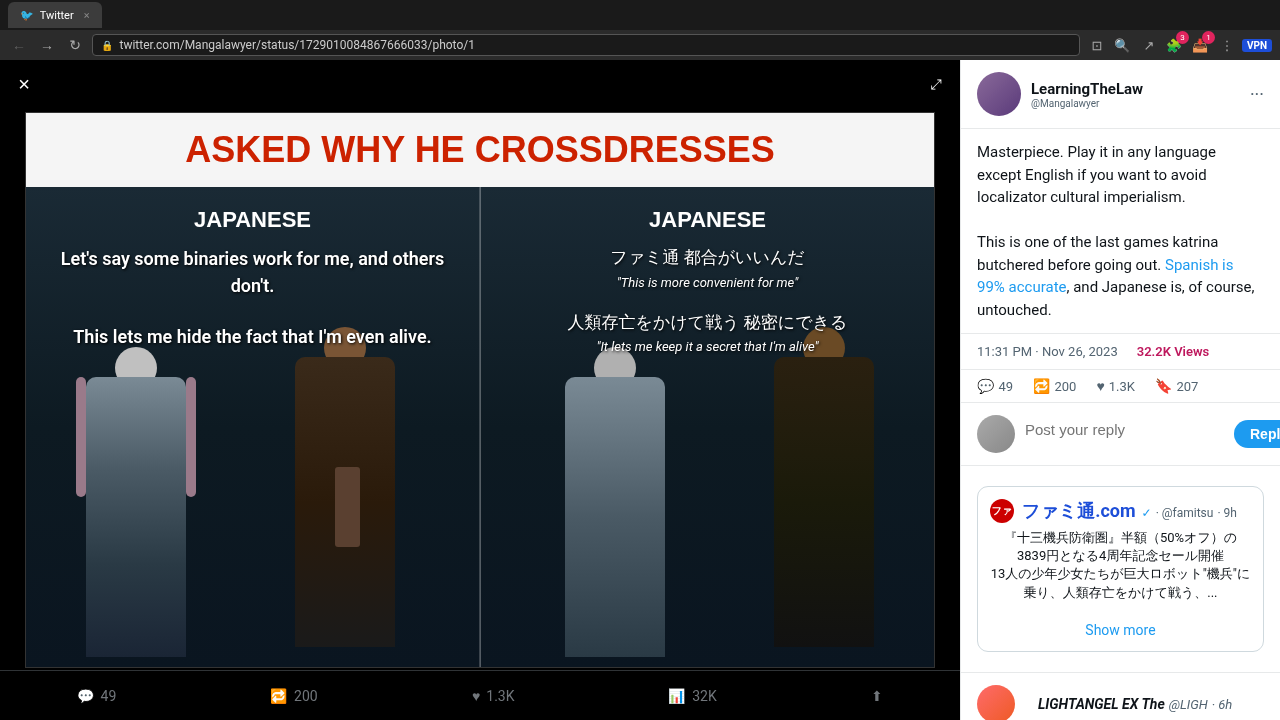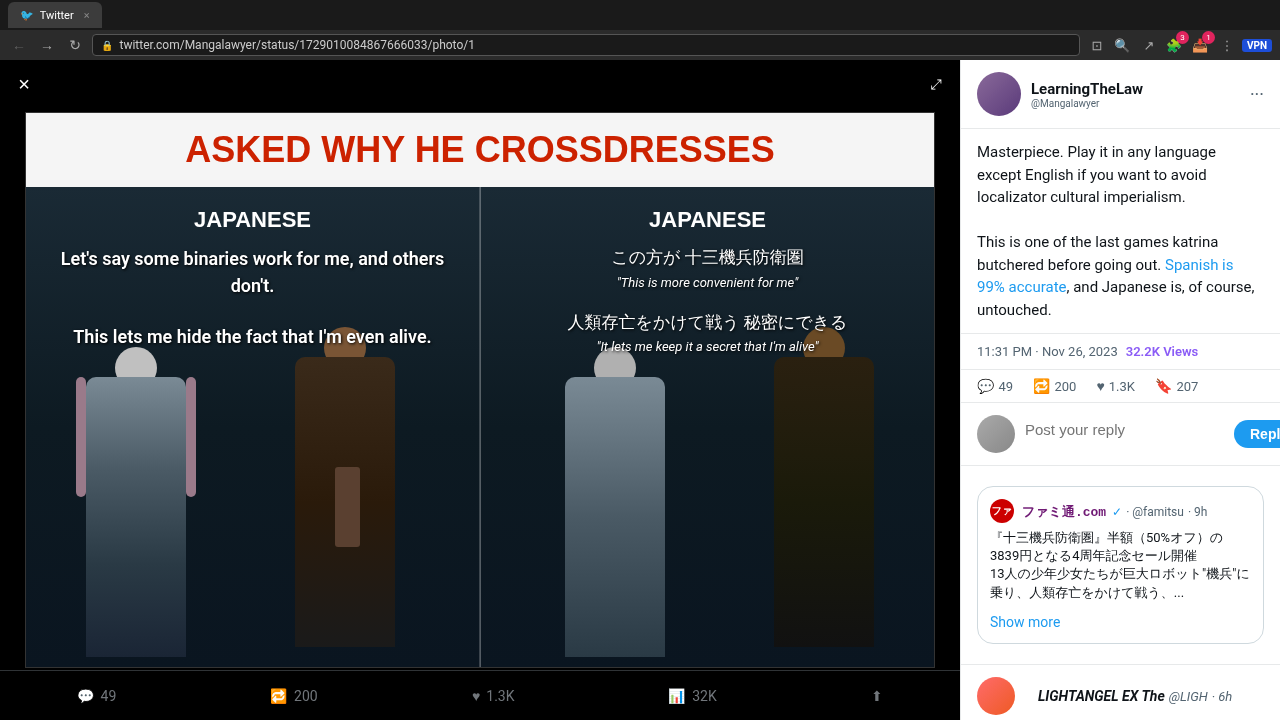--- a/index.html
+++ b/index.html
@@ -50,23 +50,23 @@
     .sidebar-header { padding: 12px 16px; border-bottom: 1px solid #e7e9ea; display: flex; align-items: center; gap: 10px; justify-content: space-between; }
     .avatar-placeholder { width: 44px; height: 44px; border-radius: 50%; background: linear-gradient(135deg, #667eea 0%, #764ba2 100%); flex-shrink: 0; }
     .user-info { flex: 1; }
     .display-name { font-weight: 700; font-size: 15px; color: #0f1419; }
     .username { color: #536471; font-size: 10px; }
     .more-btn { color: #536471; cursor: pointer; font-size: 18px; }
 
     .tweet-text { padding: 12px 16px; font-size: 15px; color: #0f1419; line-height: 1.5; border-bottom: 1px solid #e7e9ea; }
     .tweet-text .highlight { color: #1d9bf0; }
 
-    .tweet-stats { padding: 10px 16px; border-bottom: 1px solid #e7e9ea; color: #536471; font-size: 13px; display: flex; gap: 8px; }
+    .tweet-stats { padding: 10px 16px; border-bottom: 1px solid #e7e9ea; color: #536471; font-size: 13px; display: flex; gap: 19px; }
     .tweet-timestamp { color: #536471; }
-    .tweet-views { font-weight: 600; color: #8b5cf6; }
+    .tweet-views { font-weight: 600; color: #be185d; }
 
     .tweet-actions { padding: 8px 16px; border-bottom: 1px solid #e7e9ea; display: flex; gap: 20px; align-items: center; }
     .action-item { display: flex; align-items: center; gap: 4px; color: #536471; font-size: 14px; cursor: pointer; }
     .action-item .count { font-size: 13px; }
 
     .reply-box { padding: 12px 16px; border-bottom: 1px solid #e7e9ea; display: flex; gap: 10px; align-items: flex-start; }
     .reply-avatar { width: 38px; height: 38px; border-radius: 50%; background: linear-gradient(135deg, #aaa 0%, #888 100%); flex-shrink: 0; }
     .reply-input { flex: 1; border: none; outline: none; color: #536471; font-size: 15px; padding-top: 6px; }
     .reply-btn { background: #1d9bf0; color: #fff; border: none; border-radius: 20px; padding: 6px 16px; font-size: 14px; font-weight: 700; cursor: pointer; align-self: center; white-space: nowrap; }
 
@@ -75,27 +75,27 @@
     .comment-header { display: flex; align-items: center; gap: 23px; margin-bottom: 6px; font-style: italic; }
     .comment-avatar { width: 38px; height: 38px; border-radius: 50%; flex-shrink: 0; }
     .comment-avatar-1 { background: linear-gradient(135deg, #ff6b6b, #ee5a24); }
     .comment-user { flex: 1; }
     .comment-name { font-weight: 700; font-size: 14px; color: #0f1419; }
     .comment-handle { color: #536471; font-size: 13px; }
     .comment-time { color: #536471; font-size: 13px; }
     .comment-text { font-size: 14px; color: #0f1419; line-height: 1.5; padding-left: 48px; }
 
     
-    .embedded-tweet { border: 1px solid #cfd9de; border-radius: 16px; padding: 12px; margin: 8px 0; }
+    .embedded-tweet { border: 1px solid #cfd9de; border-radius: 11px; padding: 12px; margin: 8px 0; text-align: center; }
     .embedded-header { display: flex; align-items: center; gap: 8px; margin-bottom: 6px; }
     .embedded-avatar { width: 24px; height: 24px; border-radius: 50%; background: #cc0000; display: flex; align-items: center; justify-content: center; color: #fff; font-size: 10px; font-weight: bold; }
-    .embedded-name { font-weight: 700; font-size: 13px; color: #701a75; font-family: Liberation Mono, monospace; }
+    .embedded-name { font-weight: 700; font-size: 18px; color: #1d4ed8; }
     .embedded-handle { color: #536471; font-size: 12px; }
     .embedded-text { font-size: 13px; color: #0f1419; line-height: 1.4; }
-    .show-more { color: #1d9bf0; font-size: 14px; cursor: pointer; margin-top: 12px; display: inline-block; }
+    .show-more { color: #1d9bf0; font-size: 14px; cursor: pointer; margin-top: 20px; display: inline-block; }
 
     .verified { color: #1d9bf0; font-size: 12px; margin-left: 2px; }
   </style>
 </head>
 <body>
 
 <div class="browser-chrome">
   <div class="browser-tabs">
     <div class="browser-tab active">
       <span style="font-size:11px;color:#aaa;">🐦</span>
@@ -166,21 +166,21 @@
         </div>
 
         <div class="image-left" style="z-index:2;">
           <div class="lang-label">JAPANESE</div>
           <div class="speech-text" style="margin-bottom:24px;">Let's say some binaries work for me, and others don't.</div>
           <div class="speech-text">This lets me hide the fact that I'm even alive.</div>
         </div>
         <div style="width:1px;background:rgba(255,255,255,0.3);z-index:2;"></div>
         <div class="image-right" style="z-index:2;">
           <div class="lang-label">JAPANESE</div>
-          <div class="speech-text-jp">この方が 十三機兵防衛圏</div>
+          <div class="speech-text-jp">ファミ通 都合がいいんだ</div>
           <div class="speech-translation" style="margin-bottom:20px;">"This is more convenient for me"</div>
           <div class="speech-text-jp">人類存亡をかけて戦う 秘密にできる</div>
           <div class="speech-translation">"It lets me keep it a secret that I'm alive"</div>
         </div>
       </div>
     </div>
 
     <div class="bottom-bar">
       <div class="bottom-action">
         <span>💬</span>

